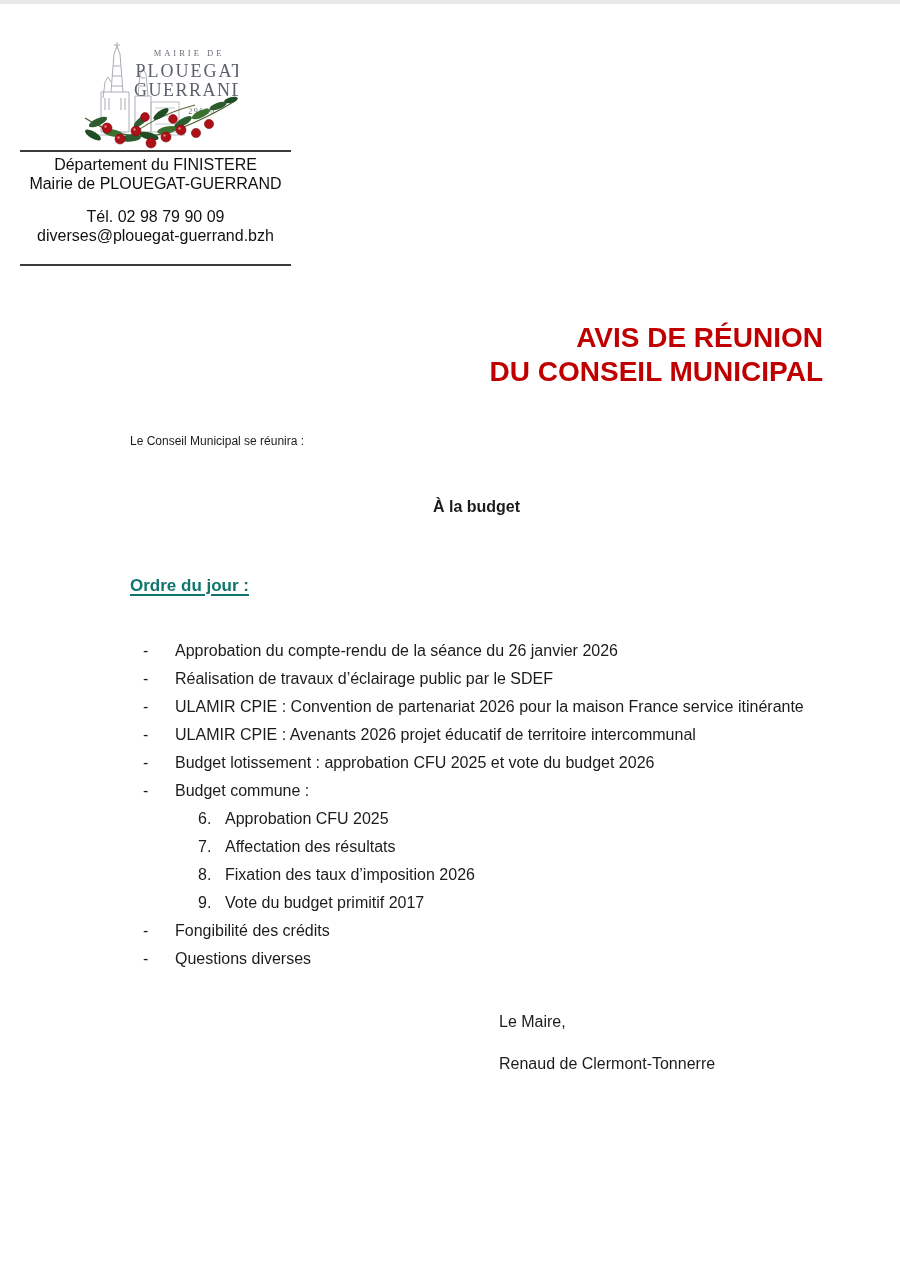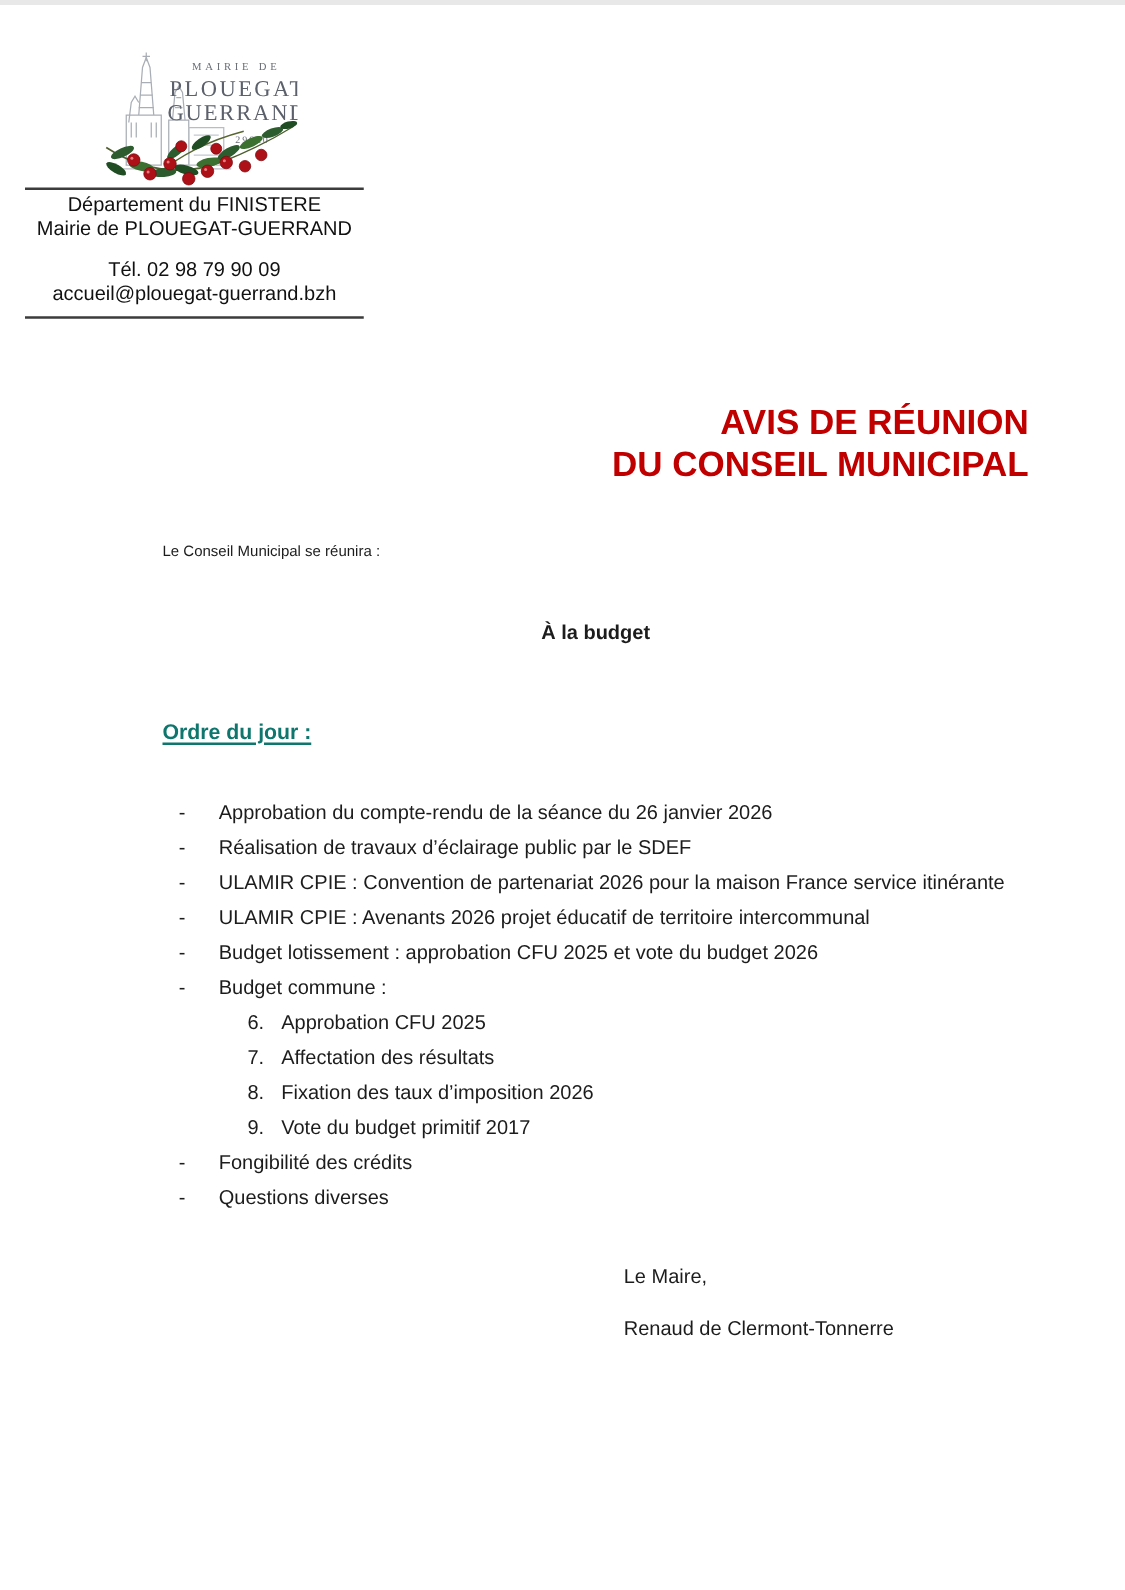--- a/index.html
+++ b/index.html
@@ -6,21 +6,21 @@
   .page{
     position:relative;width:900px;height:1272px;background:#ffffff;
     font-family:"Liberation Sans",sans-serif;color:#1c1c1c;overflow:hidden;
     margin:4px auto;
   }
   
   .letterhead{position:absolute;left:20px;top:36px;width:271px;}
   .logo{display:block;margin:0 0 0 63px;}
   .lh-text{
     border-top:2px solid #3c3c3c;border-bottom:2px solid #3c3c3c;
-    text-align:center;padding:3px 0 8px 0;font-size:16px;line-height:19px;color:#111;
+    text-align:center;padding:3px 0 19px 0;font-size:16px;line-height:19px;color:#111;
   }
   .lh-gap{height:14px;}
   
   .doc-title{
     position:absolute;left:130px;top:317px;width:693px;text-align:right;
     font-weight:bold;font-size:28px;line-height:34px;letter-spacing:0px;
   }
   
   .intro{position:absolute;left:130px;top:426px;width:693px;font-size:12px;line-height:22px;}
   .meeting{position:absolute;left:130px;top:484px;width:693px;text-align:center;font-weight:bold;font-size:16px;line-height:22px;}
@@ -110,21 +110,21 @@
           <circle cx="96.5" cy="88.5" r="1.2"></circle>
         </g>
       </g>
     </svg>
 
     <div class="lh-text">
       <div>Département du FINISTERE</div>
       <div>Mairie de PLOUEGAT-GUERRAND</div>
       <div class="lh-gap"></div>
       <div>Tél. 02 98 79 90 09</div>
-      <div>accueil@plouegat-guerrand.bzh</div>
+      <div>diverses@plouegat-guerrand.bzh</div>
     </div>
   </div>
 
   <div class="doc-title" style="color:#C00000;">
     <div>AVIS DE RÉUNION</div>
     <div>DU CONSEIL MUNICIPAL</div>
   </div>
 
   <div class="intro">Le Conseil Municipal se réunira :</div>
 

